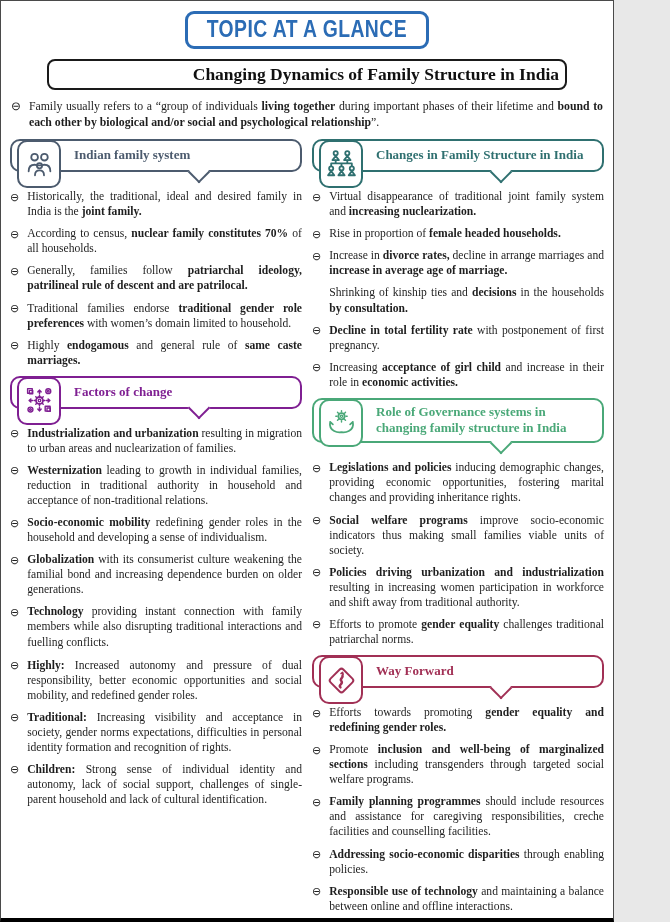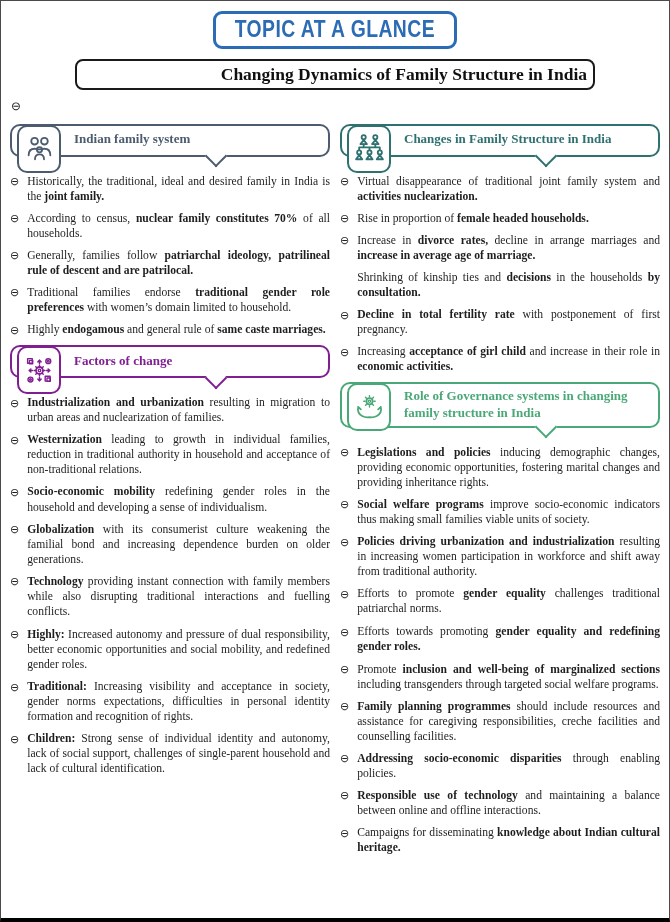--- a/index.html
+++ b/index.html
@@ -1,17 +1,17 @@
 <!DOCTYPE html>
 <html><head>
 <meta charset="utf-8">
 <style>
   html,body{margin:0;padding:0;background:#e8e8e8;}
   .page{
-    position:relative;width:670px;height:922px;box-sizing:border-box;
+    position:relative;width:614px;height:922px;box-sizing:border-box;
     background:#fff;border:1px solid #4a4a4a;border-bottom:4px solid #000;
     padding:6px 9px 0 9px;overflow:hidden;
     font-family:"Liberation Serif", serif;color:#1e1e1e;
   }
   
   .banner{width:238px;margin:4px auto 10px auto;border:3px solid #2b6cb5;border-radius:9px;
     text-align:center;padding:2px 0 4px 0;}
   .banner span{display:inline-block;font-family:"Liberation Sans", sans-serif;font-weight:bold;
     font-size:22px;color:#2b6cb5;transform:scale(.88,1.08);letter-spacing:.5px;white-space:nowrap;}
   
@@ -49,20 +49,21 @@
 <div class="page">
 
   <div class="banner">
     <span>TOPIC AT A GLANCE</span>
   </div>
 
   <div class="title-box">Changing Dynamics of Family Structure in India</div>
 
   <div class="intro">
     <span class="marker">⊖</span>
+    <div class="itext"><span>Family usually refers to a “group of individuals </span><b>living together</b><span> during important phases of their lifetime and </span><b>bound to each other by biological and/or social and psychological relationship</b><span>”.</span></div>
   </div>
 
   <div class="cols">
     <div class="col" id="col-left">
         <section class="sec" style="--c: #4c5b6e;">
           <div class="sec-header">
             <div class="badge">
               <svg viewBox="0 0 24 24">
                 <circle cx="8.2" cy="6.3" r="2.6"></circle>
                 <circle cx="15.8" cy="6.3" r="2.6"></circle>
@@ -168,21 +169,21 @@
                 <path d="M9.6 20.3L12 17.1l2.4 3.2Z"></path>
                 <circle cx="20" cy="15" r="1.6"></circle>
                 <path d="M17.6 20.3L20 17.1l2.4 3.2Z"></path>
               </svg>
             </div>
             <div class="sec-title">Changes in Family Structure in India</div>
             <div class="notch"></div>
           </div>
           <div class="item">
             <span class="marker">⊖</span>
-            <div class="itext"><span>Virtual disappearance of traditional joint family system and </span><b>activities nuclearization.</b></div>
+            <div class="itext"><span>Virtual disappearance of traditional joint family system and </span><b>increasing nuclearization.</b></div>
           </div>
           <div class="item">
             <span class="marker">⊖</span>
             <div class="itext"><span>Rise in proportion of </span><b>female headed households.</b></div>
           </div>
           <div class="item">
             <span class="marker">⊖</span>
             <div class="itext"><span>Increase in </span><b>divorce rates,</b><span> decline in arrange marriages and </span><b>increase in average age of marriage.</b></div>
           </div>
           <div class="item">
@@ -222,20 +223,31 @@
           <div class="item">
             <span class="marker">⊖</span>
             <div class="itext"><b>Policies driving urbanization and industrialization</b><span> resulting in increasing women participation in workforce and shift away from traditional authority.</span></div>
           </div>
           <div class="item">
             <span class="marker">⊖</span>
             <div class="itext"><span>Efforts to promote </span><b>gender equality</b><span> challenges traditional patriarchal norms.</span></div>
           </div>
         </section>
         <section class="sec" style="--c: #a13055;">
+          <div class="sec-header">
+            <div class="badge">
+              <svg viewBox="0 0 24 24">
+                <rect x="5" y="5" width="14" height="14" rx="2" transform="rotate(45 12 12)" stroke-width="1.5"></rect>
+                <path d="M11.2 17.3c-2.2-1.5 2.6-2.8.7-4.9-1.7-1.9 1.7-2.4.9-4.4" stroke-width="1.9"></path>
+                <path d="M11.6 6.6l1.2-.9.5 1.5" stroke-width="1.2"></path>
+              </svg>
+            </div>
+            <div class="sec-title">Way Forward</div>
+            <div class="notch"></div>
+          </div>
           <div class="item">
             <span class="marker">⊖</span>
             <div class="itext"><span>Efforts towards promoting </span><b>gender equality and redefining gender roles.</b></div>
           </div>
           <div class="item">
             <span class="marker">⊖</span>
             <div class="itext"><span>Promote </span><b>inclusion and well-being of marginalized sections</b><span> including transgenders through targeted social welfare programs.</span></div>
           </div>
           <div class="item">
             <span class="marker">⊖</span>

